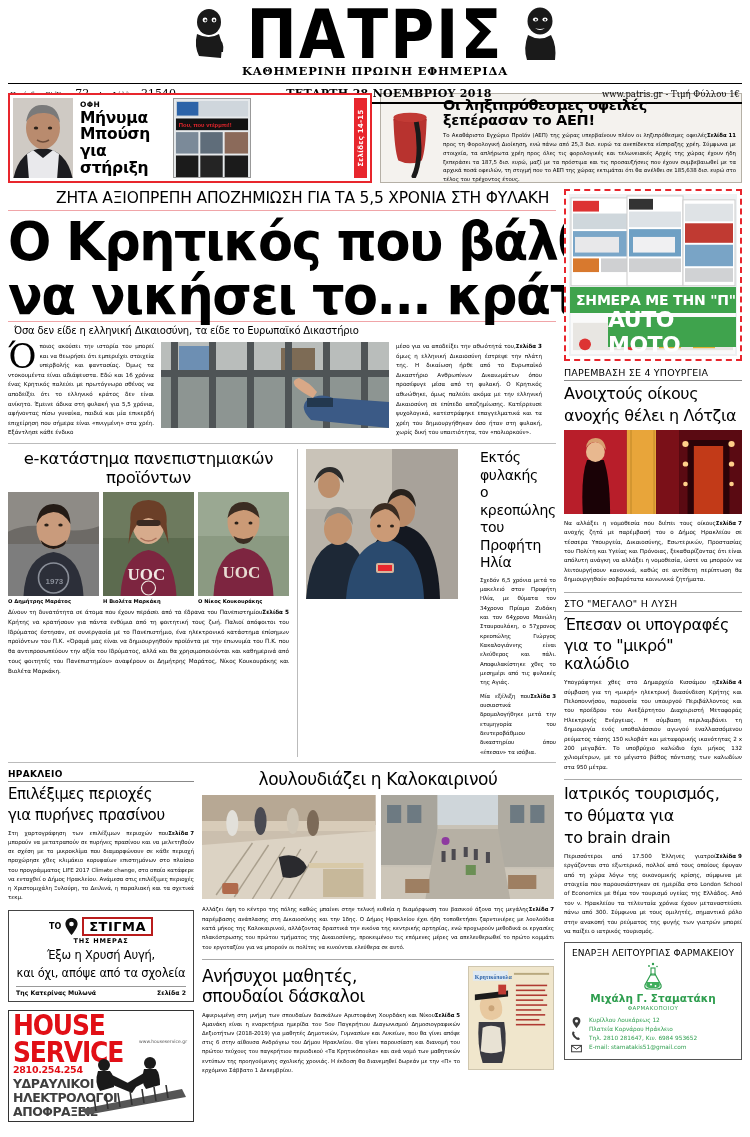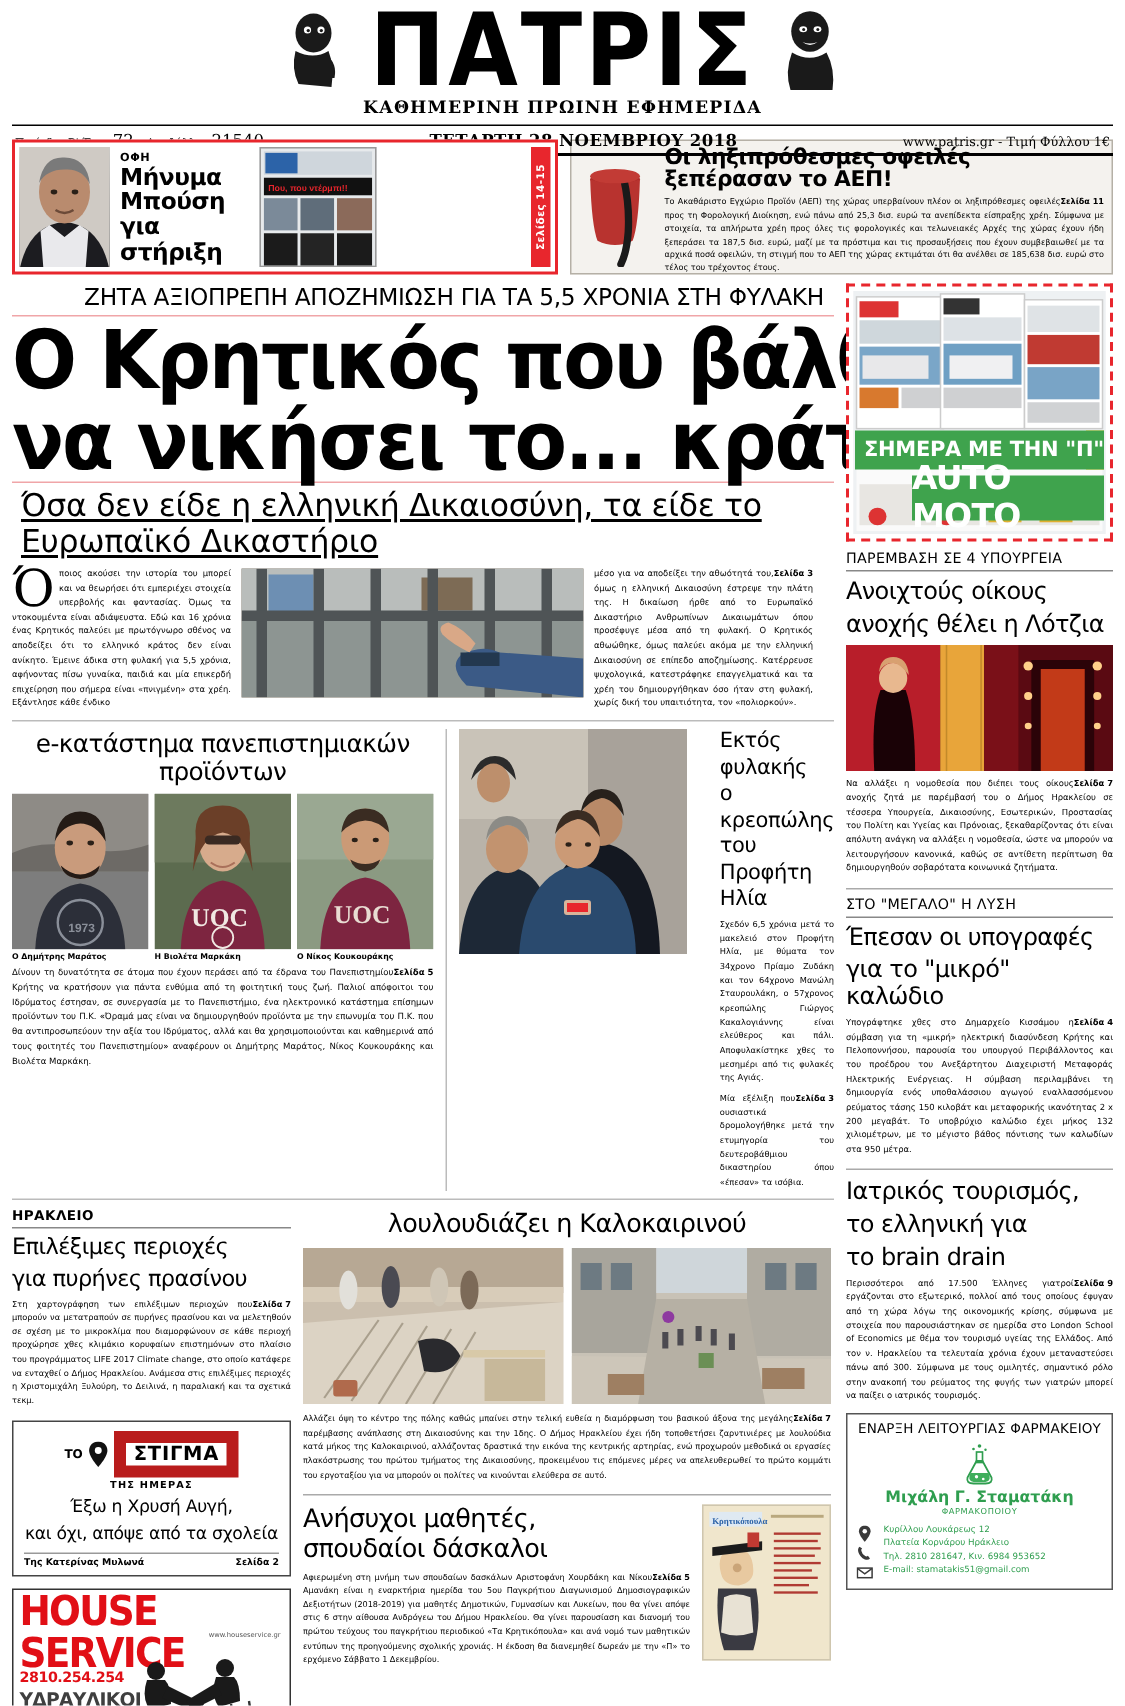--- a/index.html
+++ b/index.html
@@ -71,21 +71,21 @@
   .big-head {
     font-weight: 900;
     font-size: 51px;
     line-height: 0.98;
     letter-spacing: -1.5px;
     transform: scaleY(1.06);
     transform-origin: left top;
     margin: 4px 0 2px 0;
     white-space: nowrap;
   }
-  .sub-head { font-size: 21px; letter-spacing: -0.2px; padding: 3px 0 3px 6px; text-decoration: underline; }
+  .sub-head { font-size: 10px; letter-spacing: -0.2px; padding: 3px 0 3px 6px; }
 
   
   .lead { display: flex; gap: 7px; margin-top: 3px; }
   .lead-col { width: 146px; font-size: 5.6px; line-height: 1.72; text-align: justify; position: relative; }
   .lead-col.c1 { padding-top: 0; }
   .dropcap {
     float: left; font-family: "DejaVu Serif", serif; font-size: 34px; line-height: 0.78;
     font-weight: 400; margin: 0 3px 0 0; padding-top: 1px;
   }
   .lead-photo { width: 228px; height: 86px; overflow: hidden; position: relative; background: #8c8274; }
@@ -139,21 +139,21 @@
   .bl-kicker { font-size: 9px; font-weight: 700; letter-spacing: 0.3px; border-bottom: 1px solid #888; padding-bottom: 2px; }
   .bl-head { font-size: 15px; line-height: 1.15; letter-spacing: -0.4px; margin-top: 4px; }
   .bl-text { font-size: 5.5px; line-height: 1.68; text-align: justify; margin-top: 4px; }
   .bl-text .pg { font-weight: 700; float: right; }
 
   .stigma { border: 1px solid #444; margin-top: 8px; padding: 6px 7px 5px 7px; }
   .stigma-top { display: flex; align-items: center; justify-content: center; gap: 4px; }
   .stigma-to { font-size: 8px; font-weight: 700; }
   .pin { width: 13px; height: 17px; position: relative; }
   .pin svg { width: 100%; height: 100%; }
-  .stigma-word { border: 8px solid #b91c1c; padding: 0px 5px; font-weight: 900; font-size: 13px; letter-spacing: 0.5px; }
+  .stigma-word { border: 2px solid #b91c1c; padding: 0px 5px; font-weight: 900; font-size: 13px; letter-spacing: 0.5px; }
   .stigma-day { text-align: center; font-size: 6.5px; font-weight: 700; letter-spacing: 0.8px; margin-top: 1px; }
   .stigma-h { text-align: center; font-size: 11.5px; line-height: 1.25; margin-top: 3px; letter-spacing: -0.2px; }
   .stigma-b { border-top: 1px solid #999; margin-top: 6px; padding-top: 2px; display: flex; justify-content: space-between; align-items: baseline; }
   .stigma-b .by { font-size: 6.2px; font-weight: 700; }
   .stigma-b .pg { font-size: 6.2px; font-weight: 700; }
 
   .houseservice { border: 1px solid #333; margin-top: 8px; padding: 3px 4px; position: relative; overflow: hidden; height: 112px; }
   .hs-title { color: #e10f16; font-weight: 900; font-size: 25px; letter-spacing: -1.2px; line-height: 1; transform: scaleY(1.1); transform-origin: left; }
   .hs-phone { color: #e10f16; font-weight: 900; font-size: 9.5px; letter-spacing: -0.3px; }
   .hs-web { font-size: 4.5px; color:#555; position:absolute; right:6px; top:28px;}
@@ -693,21 +693,21 @@
         <div class="r-text">
           <span class="pg">Σελίδα 4</span>
           <span>Υπογράφτηκε χθες στο Δημαρχείο Κισσάμου η σύμβαση για τη «μικρή» ηλεκτρική διασύνδεση Κρήτης και Πελοποννήσου, παρουσία του υπουργού Περιβάλλοντος και του προέδρου του Ανεξάρτητου Διαχειριστή Μεταφοράς Ηλεκτρικής Ενέργειας. Η σύμβαση περιλαμβάνει τη δημιουργία ενός υποθαλάσσιου αγωγού εναλλασσόμενου ρεύματος τάσης 150 κιλοβάτ και μεταφορικής ικανότητας 2 x 200 μεγαβάτ. Το υποβρύχιο καλώδιο έχει μήκος 132 χιλιομέτρων, με το μέγιστο βάθος πόντισης των καλωδίων στα 950 μέτρα.</span>
         </div>
       </div>
 
       <div class="r-sep"></div>
 
       <div class="rcol" style="margin-top:0;">
         <div class="r-head">Ιατρικός τουρισμός,</div>
-        <div class="r-head">το ελληνική για</div>
+        <div class="r-head">το θύματα για</div>
         <div class="r-head">το brain drain</div>
         <div class="r-text">
           <span class="pg">Σελίδα 9</span>
           <span>Περισσότεροι από 17.500 Έλληνες γιατροί εργάζονται στο εξωτερικό, πολλοί από τους οποίους έφυγαν από τη χώρα λόγω της οικονομικής κρίσης, σύμφωνα με στοιχεία που παρουσιάστηκαν σε ημερίδα στο London School of Economics με θέμα τον τουρισμό υγείας της Ελλάδος. Από τον ν. Ηρακλείου τα τελευταία χρόνια έχουν μεταναστεύσει πάνω από 300. Σύμφωνα με τους ομιλητές, σημαντικό ρόλο στην ανακοπή του ρεύματος της φυγής των γιατρών μπορεί να παίξει ο ιατρικός τουρισμός.</span>
         </div>
       </div>
 
       <div class="pharm">
         <div class="pharm-title">ΕΝΑΡΞΗ ΛΕΙΤΟΥΡΓΙΑΣ ΦΑΡΜΑΚΕΙΟΥ</div>
         <div class="pharm-logo">

